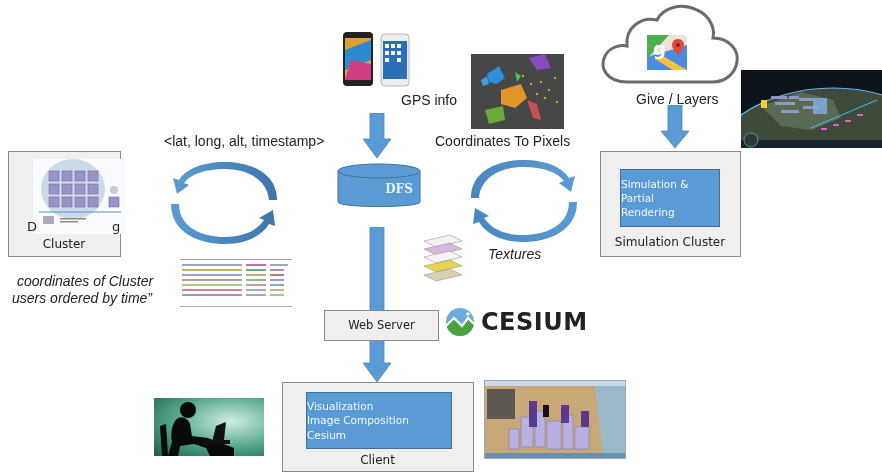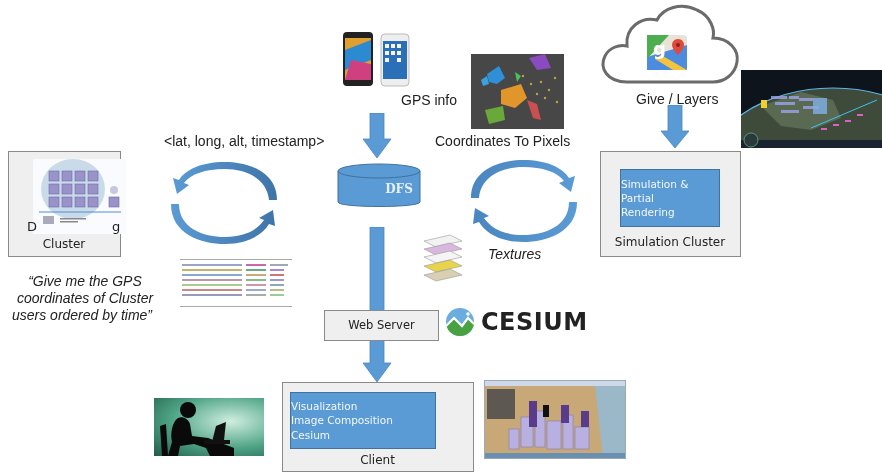--- a/index.html
+++ b/index.html
@@ -44,21 +44,20 @@
       <rect x="27" y="59" width="26" height="1.5" fill="#888"></rect>
       <rect x="27" y="62" width="18" height="1.5" fill="#888"></rect>
     </svg>
   </div>
   <span class="abs caption" style="left:18px;top:67px;font-size:13px;">D</span>
   <span class="abs caption" style="left:103px;top:67px;font-size:13px;">g</span>
   <div class="abs caption" style="left:0;top:85px;width:110px;">Cluster</div>
 </div>
 
 <div class="abs lbl-it" style="left:0;top:273px;width:170px;text-align:center;font-size:14px;line-height:17px;font-style:italic;color:#222;">
-  <div>“Give me the GPS</div>
   <div>coordinates of Cluster</div>
   <div style="margin-left:-6px;">users ordered by time”</div>
 </div>
 
 <div class="abs lbl" style="left:164px;top:133px;">&lt;lat, long, alt, timestamp&gt;</div>
 
 <svg class="abs" style="left:165px;top:160px;" width="120" height="86" viewBox="0 0 120 86">
   <defs>
     <linearGradient id="gl" x1="0" y1="0" x2="1" y2="0">
       <stop offset="0" stop-color="#5b9bd5"></stop>
@@ -254,21 +253,21 @@
   <svg width="110" height="58" viewBox="0 0 110 58">
     <circle cx="34" cy="12" r="8" fill="#0a0a0a"></circle>
     <path d="M24 20 C18 24 16 36 18 44 L14 58 H24 L26 48 L40 46 L52 50 L56 58 H80 L80 50 L54 40 L38 38 L36 26 C34 20 28 18 24 20 Z" fill="#0a0a0a"></path>
     <path d="M6 28 L12 26 L14 58 H8 Z" fill="#0a0a0a"></path>
     <path d="M62 28 L72 24 L70 42 L58 44 Z" fill="#111"></path>
     <rect x="50" y="42" width="26" height="4" fill="#111"></rect>
   </svg>
 </div>
 
 <div class="abs box-grey" style="left:282px;top:382px;width:192px;height:90px;">
-  <div class="abs box-blue" style="left:7px;top:9px;width:146px;height:57px;">
+  <div class="abs box-blue" style="left:23px;top:9px;width:146px;height:57px;">
     <div>Visualization</div>
     <div>Image Composition</div>
     <div>Cesium</div>
   </div>
   <div class="abs caption" style="left:0;top:70px;width:189px;">Client</div>
 </div>
 
 <div class="abs" style="left:484px;top:380px;width:142px;height:79px;background:#d6c0a0;border:1px solid #9ab;box-sizing:border-box;overflow:hidden;">
   <svg width="140" height="77" viewBox="0 0 140 77">
     <rect width="140" height="5" fill="#cfd8e8"></rect>

